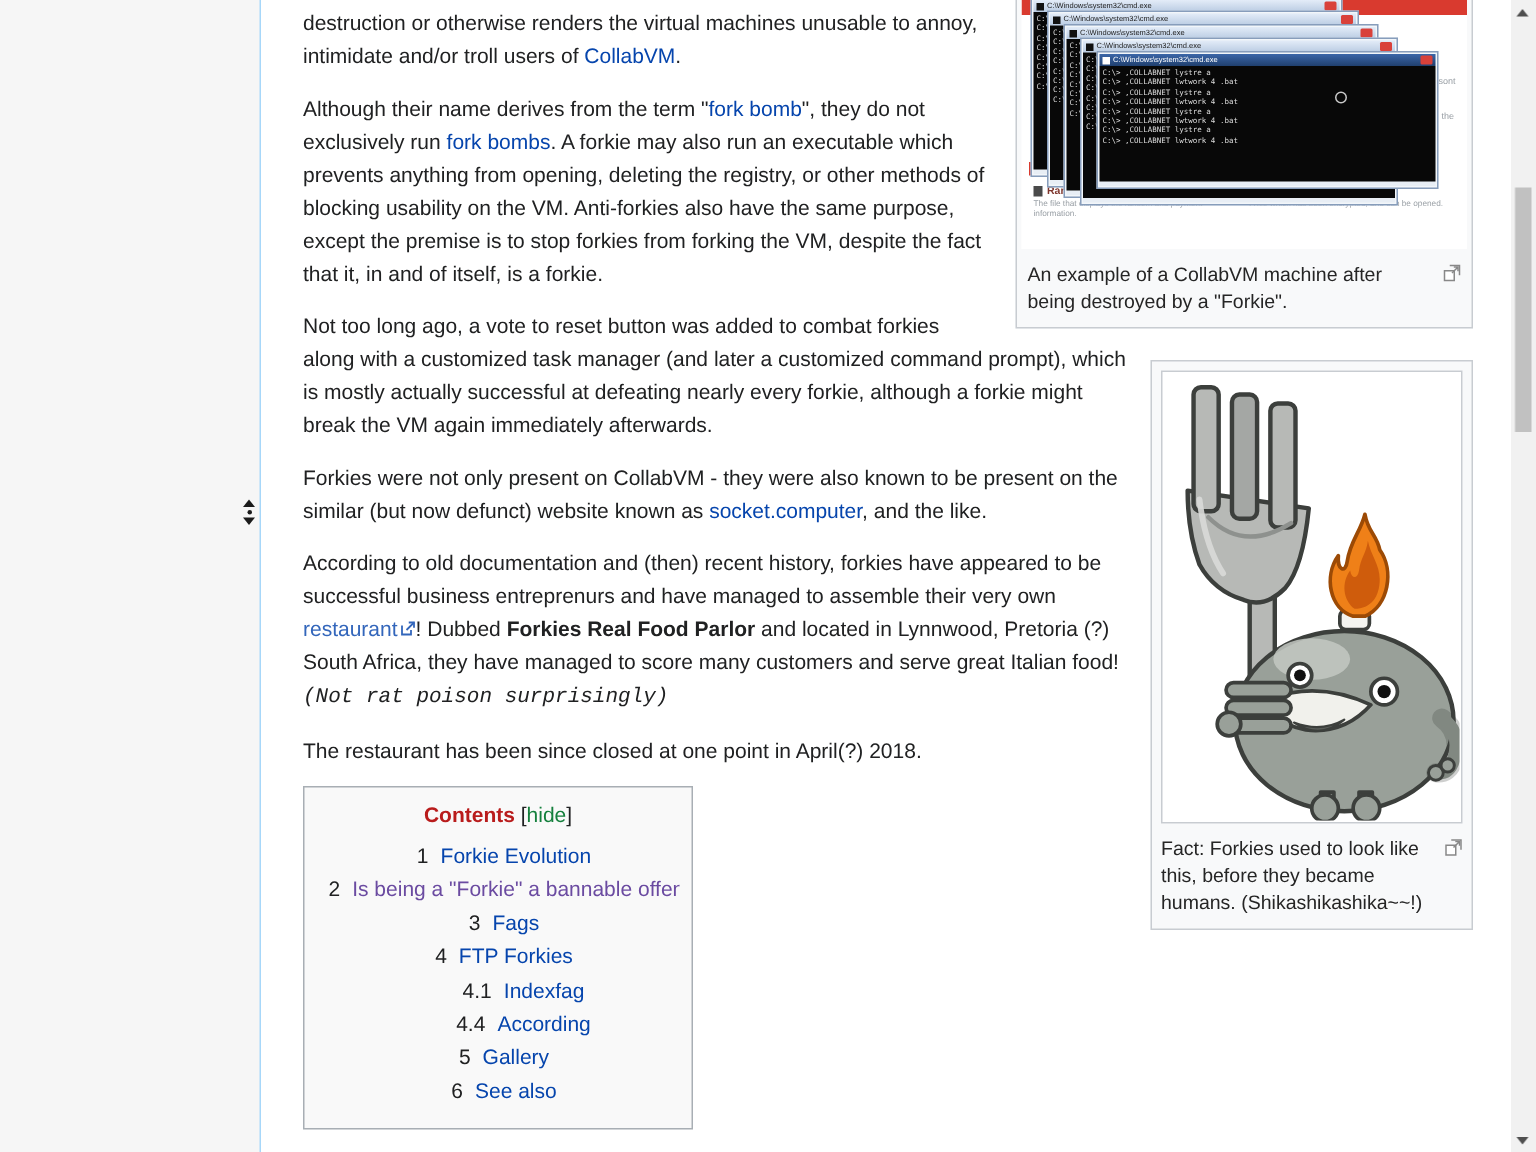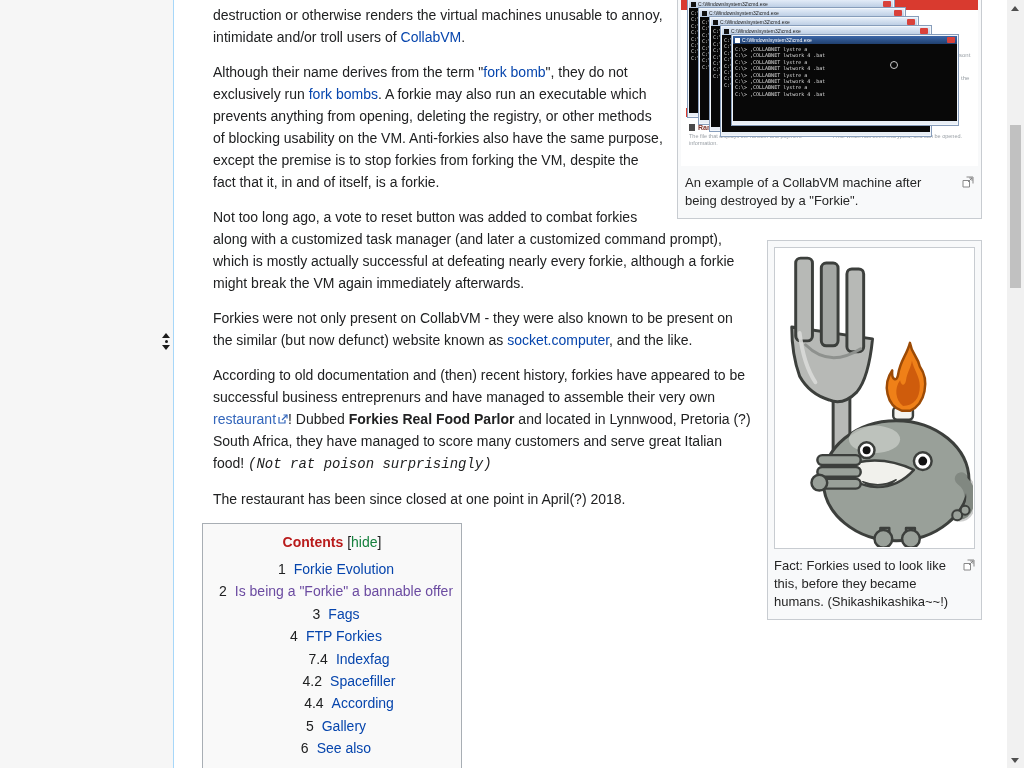--- a/index.html
+++ b/index.html
@@ -19,21 +19,21 @@
   .autoscroll .tri-down { width:0;height:0;border-left:4px solid transparent;border-right:4px solid transparent;border-top:5px solid #1b1b1b; }
   
   .scrollbar { position:fixed; right:0; top:0; width:17px; height:768px; background:#f1f1f1; }
   .sb-up { position:absolute; top:6px; left:4px; width:0;height:0;
     border-left:4px solid transparent;border-right:4px solid transparent;border-bottom:5px solid #4f4f4f; }
   .sb-down { position:absolute; bottom:5px; left:4px; width:0;height:0;
     border-left:4px solid transparent;border-right:4px solid transparent;border-top:5px solid #4f4f4f; }
   .sb-thumb { position:absolute; left:3px; top:125px; width:11px; height:163px; background:#c1c1c1; }
   
   .main { position:absolute; left:174px; top:0; width:833px; padding:0 25px 0 28px; }
-  p.body { margin:4px 11px 13px; font-size:14px; line-height:22px; }
+  p.body { margin:4px 0 13px; font-size:14px; line-height:22px; }
   a { text-decoration:none; cursor:pointer; }
   .wl { color:#0645ad; }
   .visited { color:#6b4ba1; }
   .ext { color:#3366bb; }
   .extico { display:inline-block; margin-left:2px; }
   .it { font-style:italic;font-family:Liberation Mono, monospace; }
   .bd { font-weight:bold; }
   
   .thumb { float:right; clear:right; background:#f8f9fa; border:1px solid #c8ccd1; padding:3px; }
   .thumb1 { width:305px; margin:-8px 0 0 13px; }
@@ -280,22 +280,21 @@
   <div id="toc">
     <div class="toctitle">
       <b>Contents</b>
       <span class="toctoggle"> <span>[</span><a>hide</a><span>]</span></span>
     </div>
     <ul>
       <li><span class="tocnum">1</span><a class="wl">Forkie Evolution</a></li>
       <li><span class="tocnum">2</span><a class="wl visited">Is being a "Forkie" a bannable offense?</a></li>
       <li><span class="tocnum">3</span><a class="wl">Fags</a></li>
       <li><span class="tocnum">4</span><a class="wl">FTP Forkies</a></li>
-      <li class="lvl2"><span class="tocnum">7.4</span><a class="wl">Indexfag</a></li>
-      <li class="lvl2"><span class="tocnum">4.2</span><a class="wl">Spacefiller</a></li>
+      <li class="lvl2"><span class="tocnum">4.1</span><a class="wl">Indexfag</a></li>
       <li class="lvl2"><span class="tocnum">4.4</span><a class="wl">According</a></li>
       <li><span class="tocnum">5</span><a class="wl">Gallery</a></li>
       <li><span class="tocnum">6</span><a class="wl">See also</a></li>
     </ul>
   </div>
 
   <div class="clear"></div>
 </div>
 
 <div class="scrollbar">

